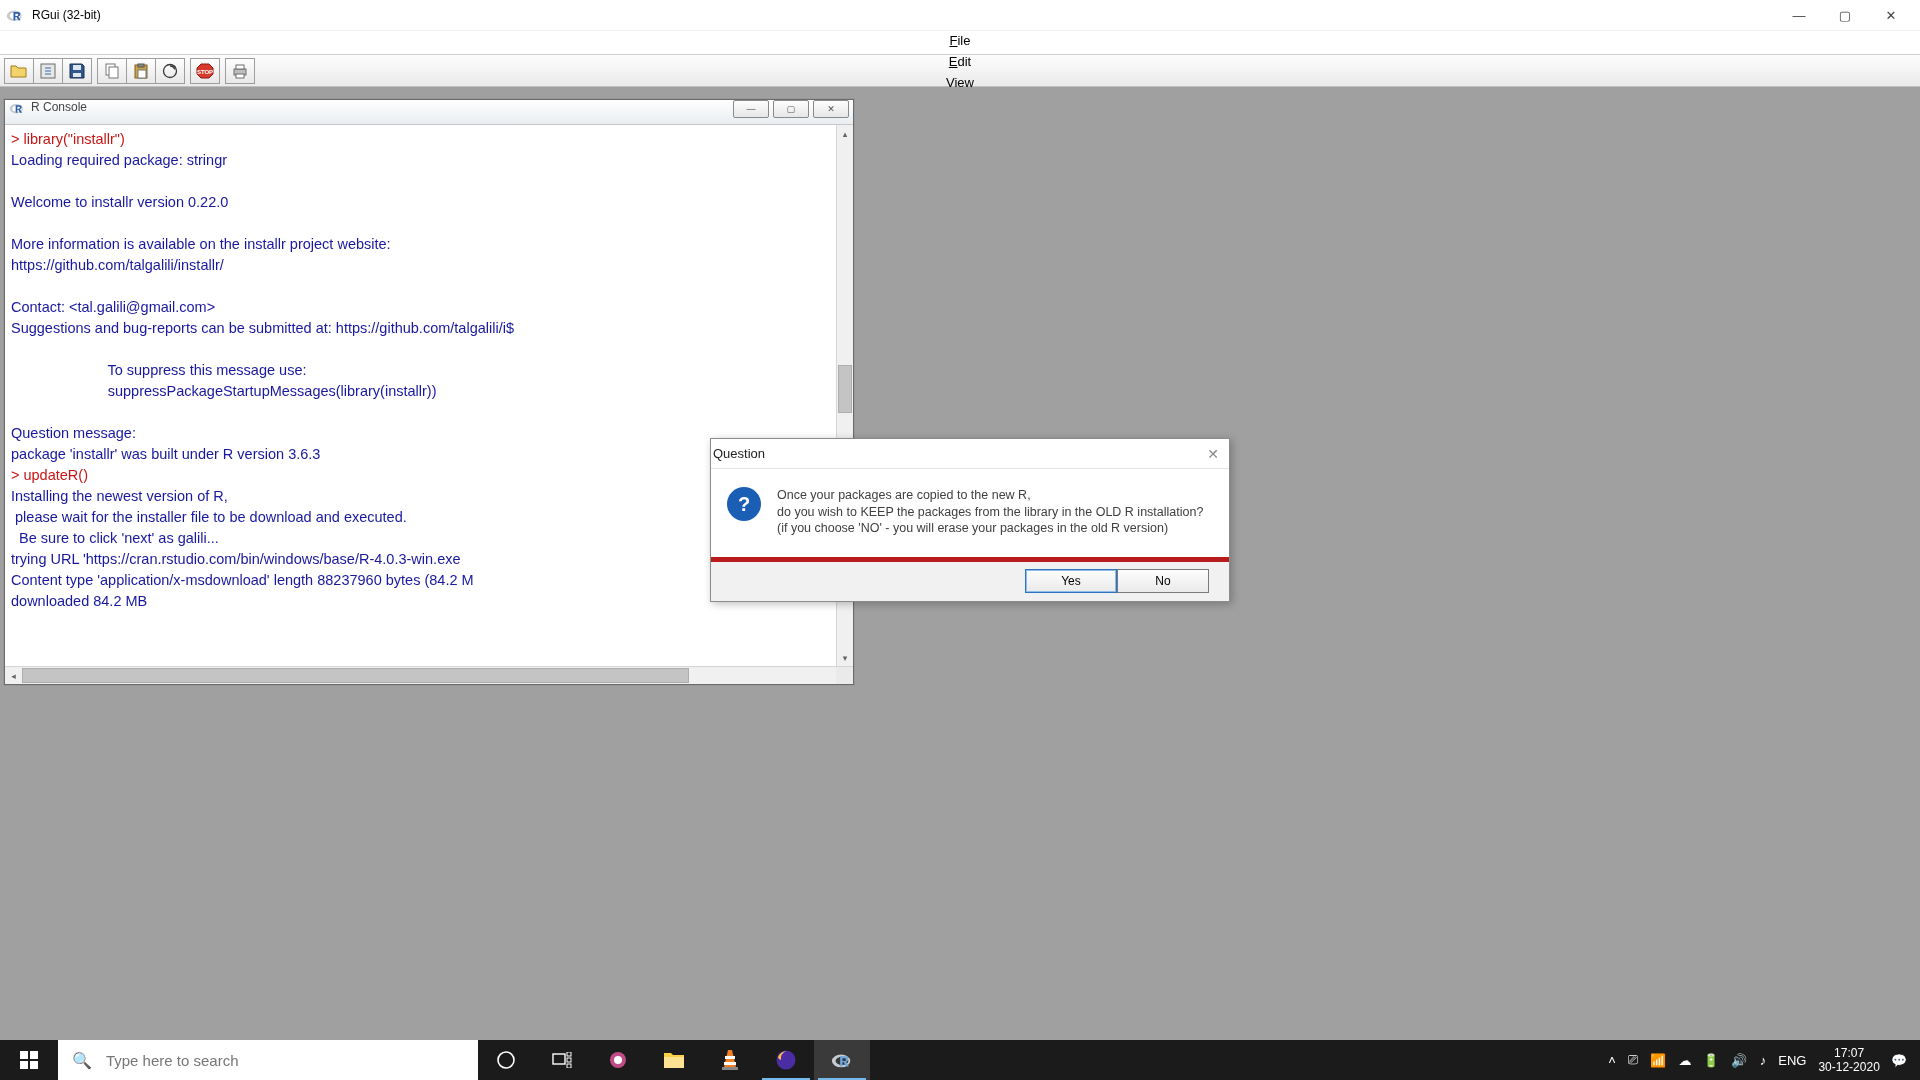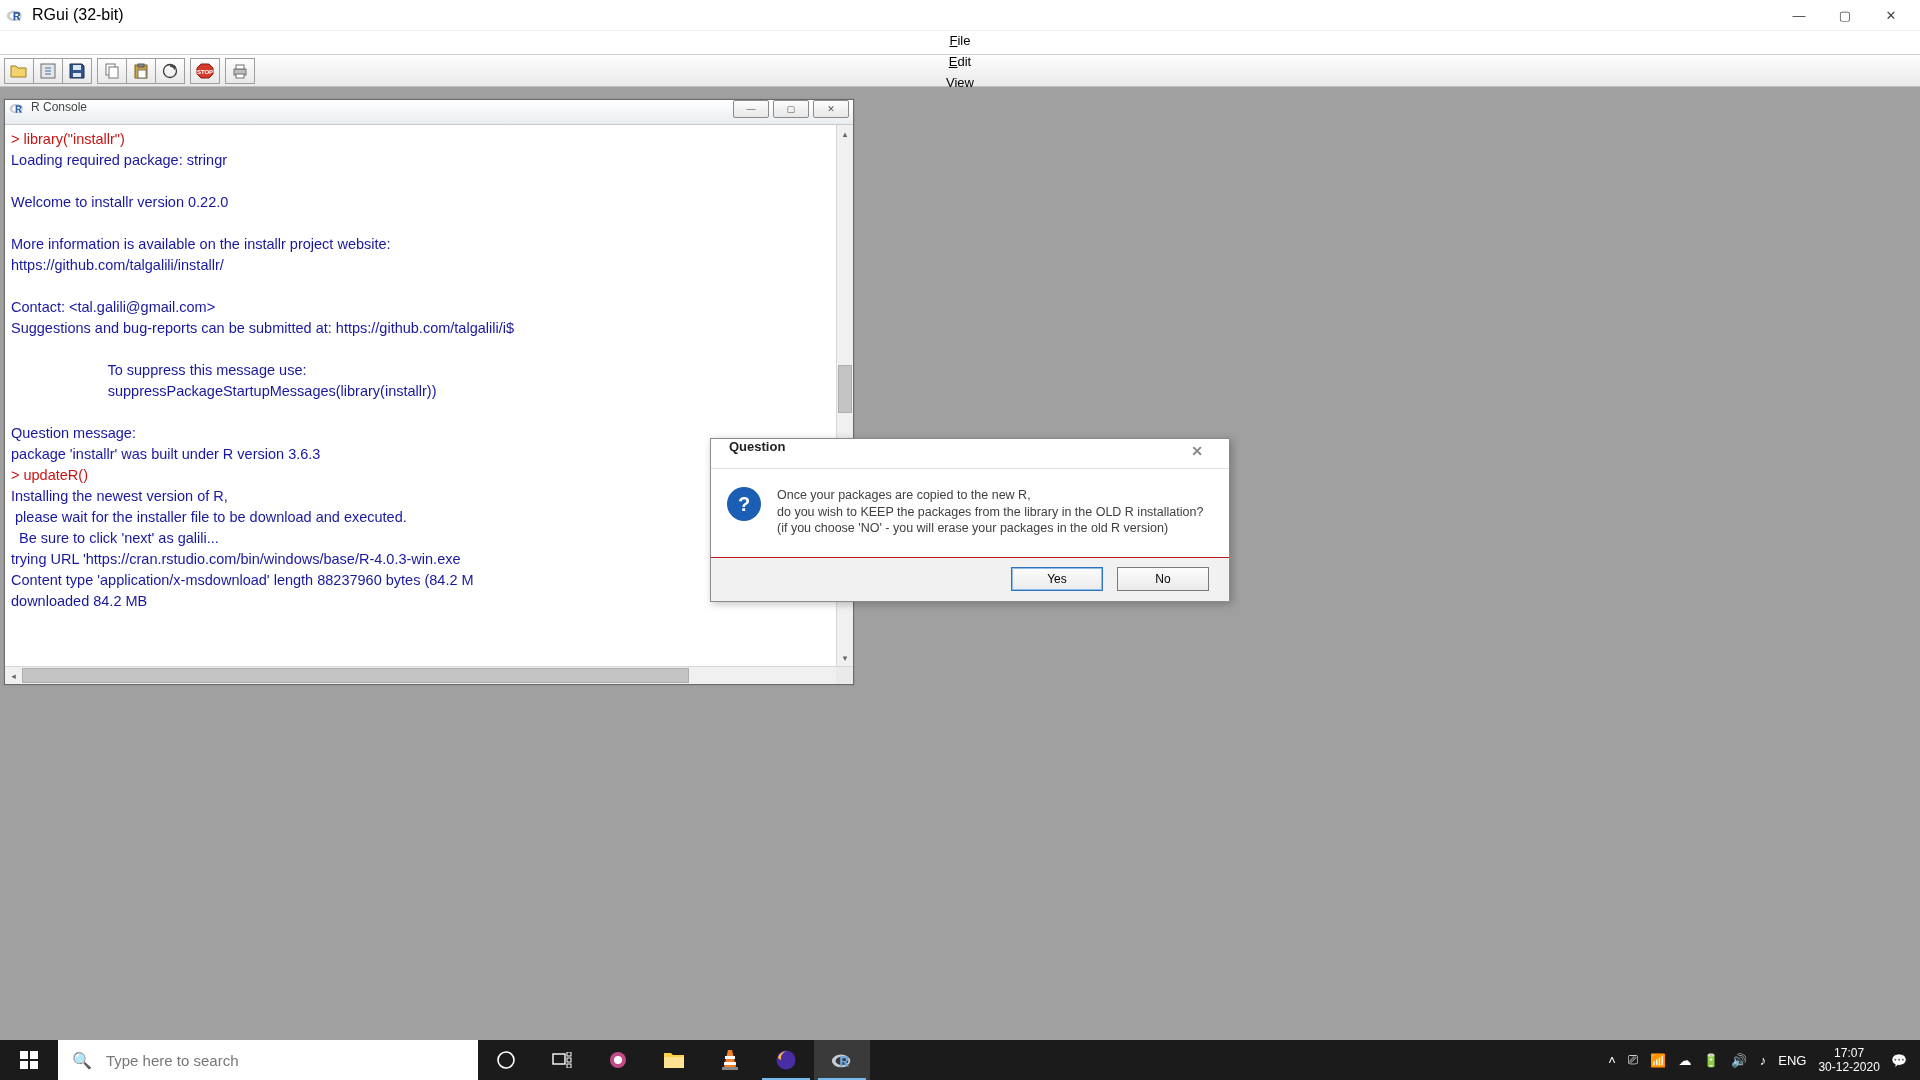--- a/index.html
+++ b/index.html
@@ -3,21 +3,21 @@
 <meta charset="utf-8">
 <style>
 * { margin: 0; padding: 0; box-sizing: border-box; font-family: "Segoe UI", Tahoma, sans-serif; }
 html, body { width: 1920px; height: 1080px; overflow: hidden; }
 body { background: #a0a0a0; }
 
 
 .rgui-window { position: absolute; left: 0; top: 0; width: 1920px; height: 1040px; background: #a0a0a0; }
 .rgui-titlebar { height: 30px; background: #ffffff; display: flex; align-items: center; padding: 0 6px; }
 .rgui-titlebar .r-logo { width: 18px; height: 18px; margin-right: 8px; }
-.rgui-titlebar .title { font-size: 16px; color: #000; flex: 1; }
+.rgui-titlebar .title { font-size: 12px; color: #000; flex: 1; }
 .win-controls { display: flex; gap: 0; }
 .win-controls .btn { width: 46px; height: 30px; display: flex; align-items: center; justify-content: center; color: #444; font-size: 13px; cursor: pointer; }
 
 .menu-bar { height: 24px; background: #ffffff; display: flex; align-items: center; padding: 0 6px; gap: 2px; border-top: 1px solid #f0f0f0; flex-direction: column; }
 .menu-item { font-size: 13px; color: #000; padding: 2px 9px; cursor: pointer; }
 .menu-item .ul { text-decoration: underline; }
 
 .toolbar { height: 33px; background: linear-gradient(#fdfdfd, #eaeaea); border-top: 1px solid #d0d0d0; border-bottom: 1px solid #c0c0c0; display: flex; align-items: center; padding: 0 4px; gap: 0; }
 .tool-btn { width: 30px; height: 26px; border: 1px solid #9e9e9e; background: linear-gradient(#fefefe, #e8e8e8); display: flex; align-items: center; justify-content: center; margin-left: -1px; cursor: pointer; }
 .tool-btn:first-child { margin-left: 0; }
@@ -41,27 +41,27 @@
 .vscroll .up, .vscroll .down { height: 17px; display:flex; align-items:center; justify-content:center; font-size:9px; color:#666; }
 .vscroll .thumb { position: absolute; left: 1px; right: 1px; top: 240px; height: 48px; background: #c4c4c4; border: 1px solid #aeaeae; }
 .hscroll { position: absolute; left: 0; right: 0; bottom: 0; height: 18px; background: #f0f0f0; border-top: 1px solid #d5d5d5; display:flex; }
 .hscroll .left, .hscroll .right { width: 17px; display:flex; align-items:center; justify-content:center; font-size:9px; color:#666; }
 .hscroll .track { flex:1; position: relative; }
 .hscroll .thumb { position:absolute; left:0; top:1px; bottom:1px; width:82%; background: #c4c4c4; border: 1px solid #aeaeae; }
 .hscroll .grip { position:absolute; right:0; top:0; bottom:0; width:17px; background:#eaeaea; }
 
 
 .dialog { position: absolute; left: 710px; top: 438px; width: 520px; background: #fff; border: 1px solid #8b8b8b; box-shadow: 2px 2px 8px rgba(0,0,0,.25); }
-.dialog-title { height: 30px; background: #ffffff; border-bottom: 1px solid #e3e3e3; display: flex; padding: 0 18px; font-size: 13px; color: #222; font-weight: bold; }
+.dialog-title { height: 30px; background: #ffffff; border-bottom: 1px solid #e3e3e3; display: flex; align-items: center; padding: 0 2px; font-size: 13px; color: #222; }
 .dialog-title .t { flex:1; }
 .dialog-title .close { color: #888; font-size: 14px; cursor: pointer; padding: 4px 8px; }
 .dialog-body { display: flex; padding: 18px 16px 20px 16px; gap: 16px; }
 .dialog-icon { width: 34px; height: 34px; border-radius: 50%; background: #1a5fb4; color: #fff; display:flex; align-items:center; justify-content:center; font-weight: bold; font-size: 20px; flex-shrink: 0; }
 .dialog-text { font-size: 12.5px; color: #404040; line-height: 16.5px; }
-.dialog-footer { background: #f1f1f1; border-top: 1px solid #b91c1c; height: 44px; display: flex; align-items: center; justify-content: flex-end; gap: 14px; padding: 0 20px; }
+.dialog-footer { background: #f1f1f1; border-top: 5px solid #b91c1c; height: 44px; display: flex; align-items: center; justify-content: flex-end; padding: 0 20px; }
 .dlg-btn { width: 92px; height: 24px; border: 1px solid #7a7a7a; background: linear-gradient(#fdfdfd,#eaeaea); font-size: 12px; cursor: pointer; display:flex; align-items:center; justify-content:center; }
 .dlg-btn.default { border: 1px solid #2f73c0; box-shadow: inset 0 0 0 1px #8fbce8; }
 
 
 .taskbar { position: absolute; left: 0; bottom: 0; width: 100%; height: 40px; background: #1b1b1b; display: flex; align-items: stretch; color: #fff; }
 .start-btn { width: 58px; display:flex; align-items:center; justify-content:center; }
 .search-box { width: 420px; background: #fff; display:flex; align-items:center; padding: 0 14px; gap: 14px; color: #777; }
 .search-box .icon { color: #333; font-size: 16px; }
 .search-box .ph { font-size: 15px; }
 .task-icons { display: flex; align-items: center; }

